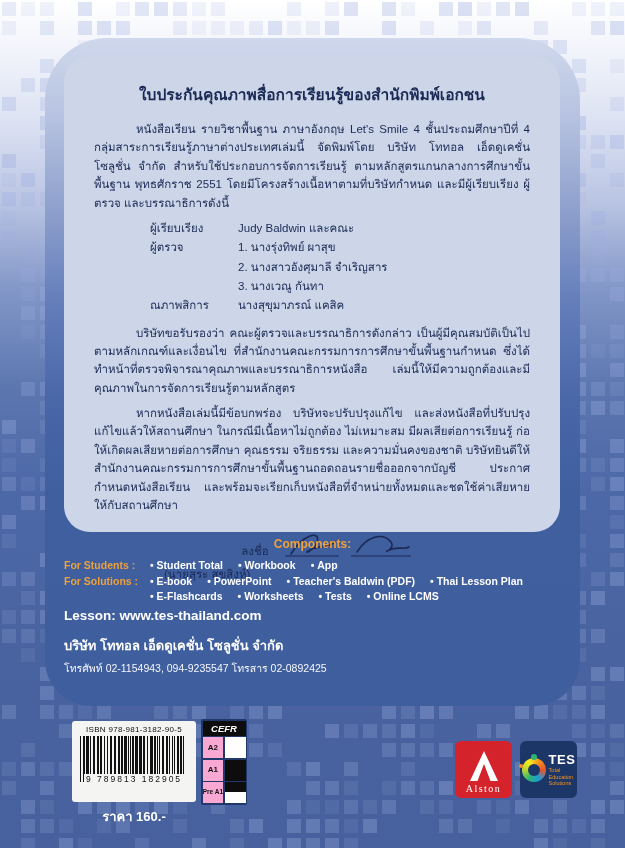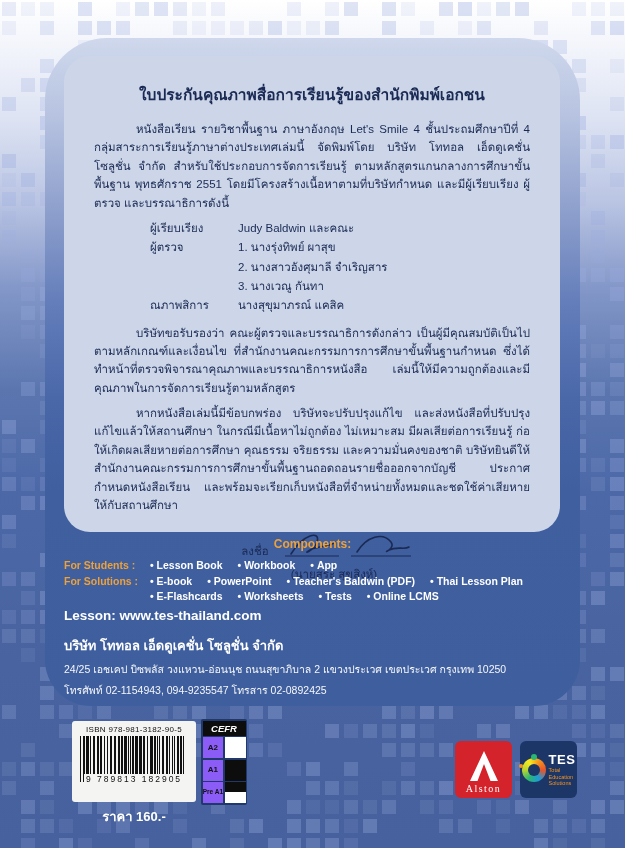--- a/index.html
+++ b/index.html
@@ -14,21 +14,21 @@
     background:linear-gradient(180deg,#cfd8ec 0%,#b6c2e0 12%,#8d9fcc 26%,#637dba 40%,#4a67a8 54%,#3f5f9f 68%,#3e5e9e 100%);}
 
   .card{position:absolute;z-index:3;left:64px;top:56px;width:496px;height:476px;
     background:#ccd6e8;border-radius:26px;box-sizing:border-box;
     padding:24px 30px 0 30px;color:#1b2a55;}
   .cert-title{text-align:center;font-weight:bold;font-size:15.5px;margin:2px 0 13px 0;}
   .para{font-size:11.5px;line-height:1.6;text-indent:42px;margin:0 0 7px 0;text-align:justify;}
   .credits{margin:4px 0 8px 56px;font-size:11.5px;line-height:1.68;}
   .credit-row{display:flex;}
   .credit-label{width:88px;flex:none;}
-  .sig-block{width:340px;margin:14px 26px 0 auto;text-align:center;font-size:11.5px;line-height:1.5;}
+  .sig-block{width:340px;margin:14px 26px 0 auto;text-align:left;font-size:11.5px;line-height:1.5;}
   .sig-line{display:flex;align-items:flex-end;justify-content:center;gap:8px;}
   .sig-label{padding-bottom:2px;}
   .sig-name{margin-top:4px;}
   .sig-role{margin-top:1px;white-space:nowrap;}
 
   .components{position:absolute;z-index:3;left:64px;top:537px;width:497px;color:#fff;}
   .comp-title{text-align:center;font-weight:bold;font-size:12px;color:#eda13b;margin-bottom:8px;}
   .comp-row{display:flex;font-size:10.5px;font-weight:bold;margin-bottom:4px;}
   .comp-label{width:86px;flex:none;color:#eda13b;}
   .comp-items{display:flex;flex-wrap:wrap;column-gap:15px;row-gap:3px;width:404px;}
@@ -46,21 +46,21 @@
     display:flex;flex-direction:column;align-items:center;}
   .isbn-text{font-size:8px;color:#111;letter-spacing:.3px;white-space:nowrap;}
   .bars{margin-top:2px;height:46px;width:108px;display:flex;align-items:flex-start;}
   .bar{background:#111;}
   .bar-digits{font-size:8.5px;color:#111;letter-spacing:2px;margin-top:-8px;background:#f4f4f2;padding:0 2px;white-space:nowrap;}
 
   .cefr{position:absolute;z-index:3;left:201px;top:719px;width:46px;background:#20386a;
     padding:1.5px;box-sizing:border-box;display:grid;grid-template-columns:1fr 1fr;gap:1.5px;border-radius:2px;}
   .cefr-head{grid-column:1/3;background:#0d0d0d;color:#fff;font-weight:bold;font-style:italic;
     font-size:9.5px;text-align:center;padding:2px 0;}
-  .cefr-label{background:#8b5cf6;color:#111;font-weight:bold;font-size:8px;display:flex;
+  .cefr-label{background:#f9a8d4;color:#111;font-weight:bold;font-size:8px;display:flex;
     align-items:center;justify-content:center;height:21px;text-align:center;line-height:1;}
   .cefr-label.small{font-size:6.5px;white-space:pre-line;}
   .cefr-cell{background:#fff;height:21px;}
   .cefr-cell.filled{background:#0d0d0d;}
   .cefr-cell.partial{background:linear-gradient(180deg,#0d0d0d 0 48%,#ffffff 48% 100%);}
 
   .price{position:absolute;z-index:3;left:72px;top:806px;width:124px;text-align:center;
     color:#fff;font-weight:bold;font-size:13px;}
 
   .logo-alston{position:absolute;z-index:3;left:455px;top:741px;width:57px;height:57px;
@@ -990,21 +990,21 @@
       </div>
       <div class="sig-name">(นายสุระ สุขสิงห์)</div>
     </div>
   </div>
 
   <div class="components">
     <div class="comp-title">Components:</div>
     <div class="comp-row">
       <span class="comp-label">For Students :</span>
       <span class="comp-items">
-          <span class="comp-item">Lesson Book</span>
+          <span class="comp-item">Student Total</span>
           <span class="comp-item">Workbook</span>
           <span class="comp-item">App</span>
         </span>
     </div>
     <div class="comp-row">
       <span class="comp-label">For Solutions :</span>
       <span class="comp-items">
           <span class="comp-item">E-book</span>
           <span class="comp-item">PowerPoint</span>
           <span class="comp-item">Teacher's Baldwin (PDF)</span>
@@ -1013,21 +1013,20 @@
           <span class="comp-item">Worksheets</span>
           <span class="comp-item">Tests</span>
           <span class="comp-item">Online LCMS</span>
         </span>
     </div>
   </div>
 
   <div class="contact">
     <div class="website">Lesson: www.tes-thailand.com</div>
     <div class="company">บริษัท โททอล เอ็ดดูเคชั่น โซลูชั่น จำกัด</div>
-    <div class="address">24/25 เอชเคป บิซพลัส วงแหวน-อ่อนนุช ถนนสุขาภิบาล 2 แขวงประเวศ เขตประเวศ กรุงเทพ 10250</div>
     <div class="phone">โทรศัพท์ 02-1154943, 094-9235547 โทรสาร 02-0892425</div>
   </div>
 
   <div class="barcode-box">
     <div class="isbn-text">ISBN 978-981-3182-90-5</div>
     <div class="bars" id="bars">
         <div class="bar" style="width: 1px; margin-right: 2px; height: 46px;"></div>
         <div class="bar" style="width: 2px; margin-right: 1px; height: 46px;"></div>
         <div class="bar" style="width: 3px; margin-right: 1px; height: 40px;"></div>
         <div class="bar" style="width: 1px; margin-right: 2px; height: 40px;"></div>

